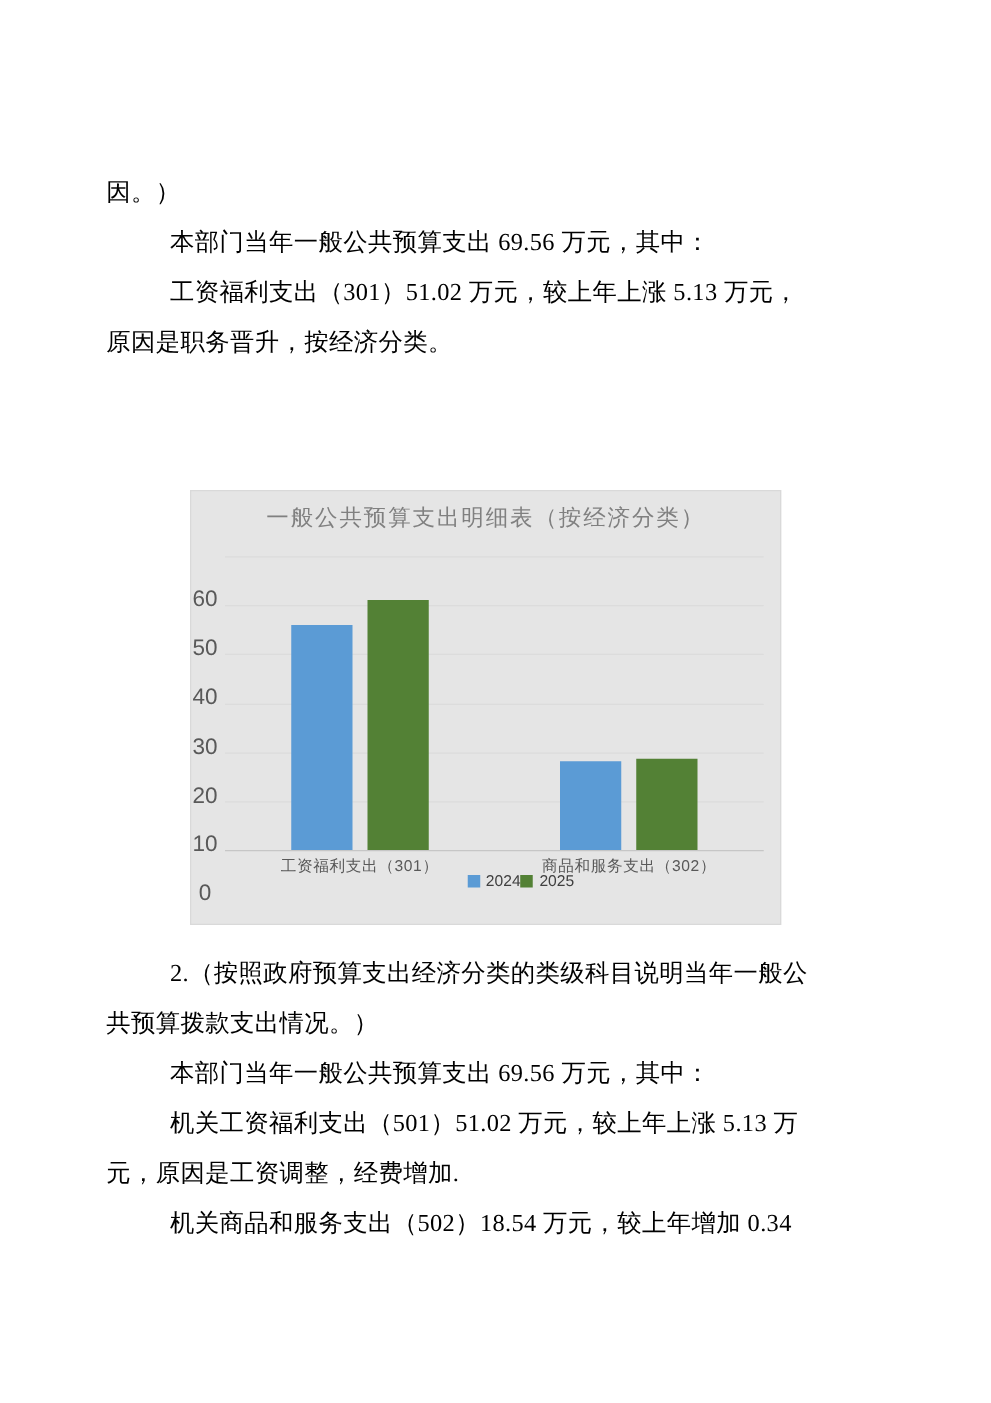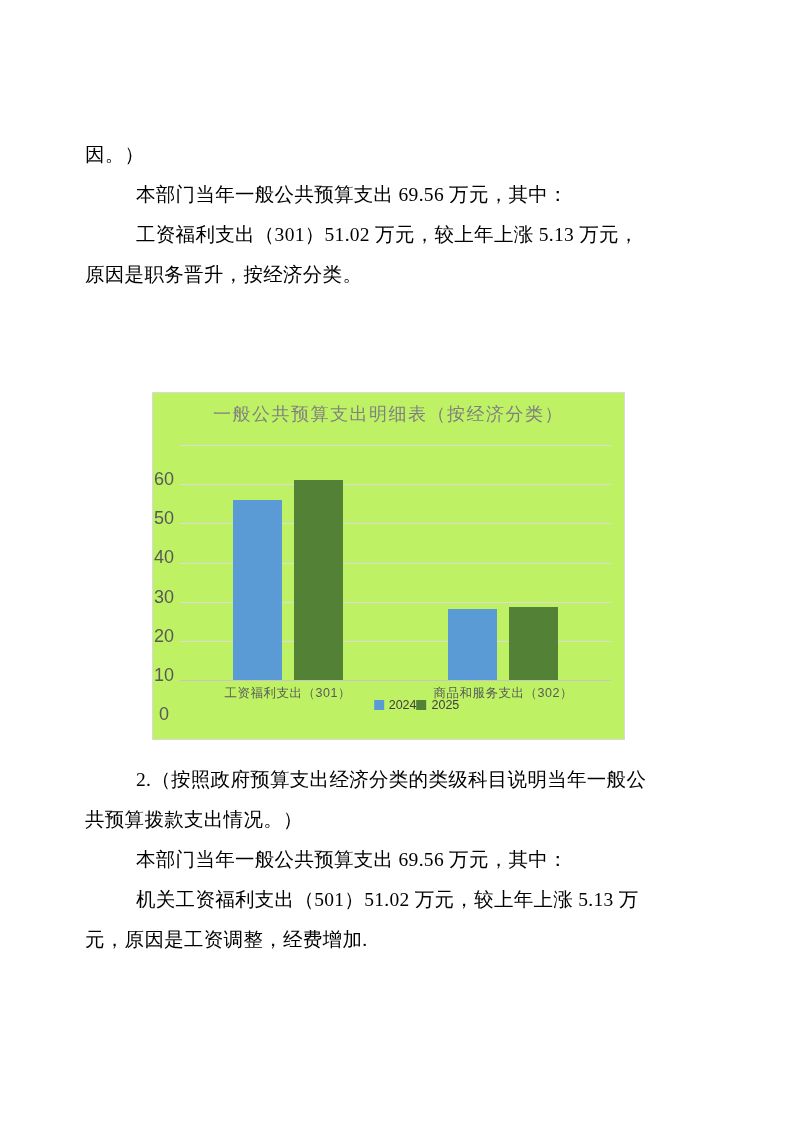--- a/index.html
+++ b/index.html
@@ -8,21 +8,21 @@
     font-family:"Liberation Serif","DejaVu Serif",serif;color:#000000;
   }
   .textblock{position:absolute;left:85px;width:650px;}
   #text-top{top:135px;}
   #text-bottom{top:760px;}
   .line{height:40px;line-height:40px;font-size:19.5px;white-space:nowrap;letter-spacing:0.3px;}
   .line.indent{padding-left:51px;}
 
   #chart{
     position:absolute;left:152px;top:392px;width:471px;height:346px;
-    border:1px solid #d9d9d9;background:#bef264;
+    border:1px solid #d9d9d9;background:#e5e5e5;
     font-family:"Liberation Sans","DejaVu Sans",sans-serif;
   }
   .chart-title{
     position:absolute;top:9px;left:0;right:0;text-align:center;
     font-size:18px;letter-spacing:1.5px;color:#808080;white-space:nowrap;
   }
   #plot{position:absolute;left:0;top:0;right:0;bottom:0;}
   .gridline{position:absolute;height:1px;}
   .ylabel{position:absolute;width:22px;text-align:center;font-size:18px;margin-top:32px;}
   .bar{position:absolute;}
@@ -80,14 +80,15 @@
         </div>
       </div>
   </div>
 
   <div id="text-bottom" class="textblock">
       <div class="line indent">2.（按照政府预算支出经济分类的类级科目说明当年一般公</div>
       <div class="line">共预算拨款支出情况。）</div>
       <div class="line indent">本部门当年一般公共预算支出 69.56 万元，其中：</div>
       <div class="line indent">机关工资福利支出（501）51.02 万元，较上年上涨 5.13 万</div>
       <div class="line">元，原因是工资调整，经费增加.</div>
+      <div class="line indent">机关商品和服务支出（502）18.54 万元，较上年增加 0.34</div>
     </div>
 </div>
 
 </body></html>

